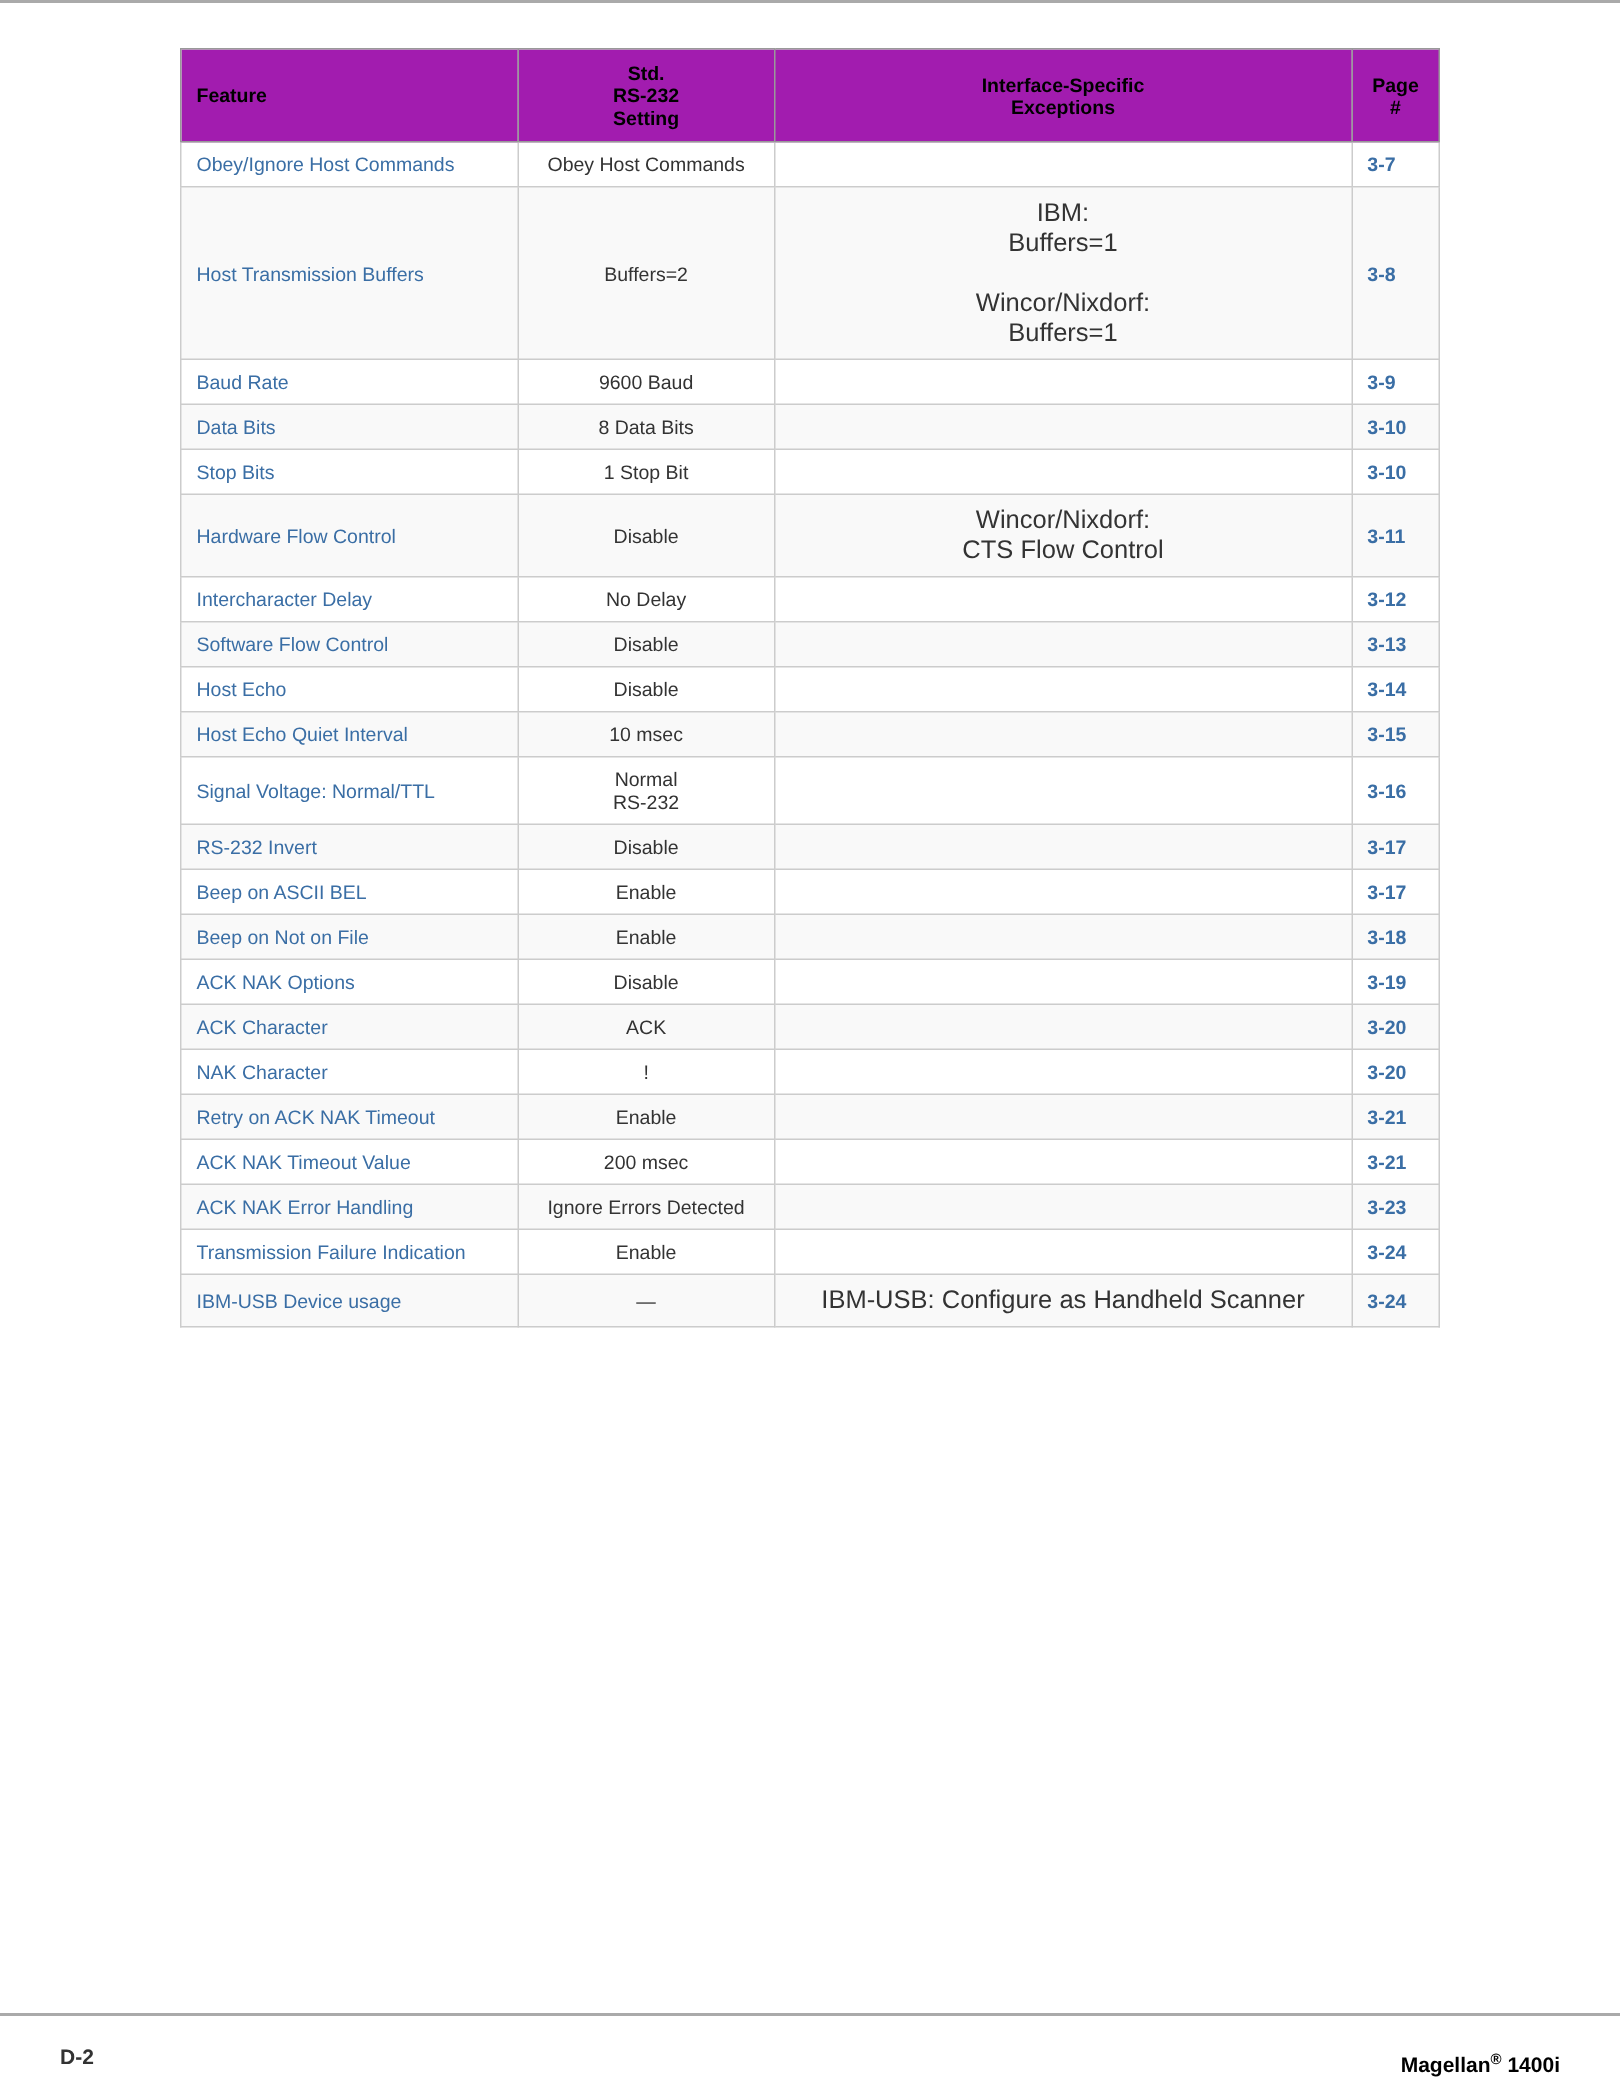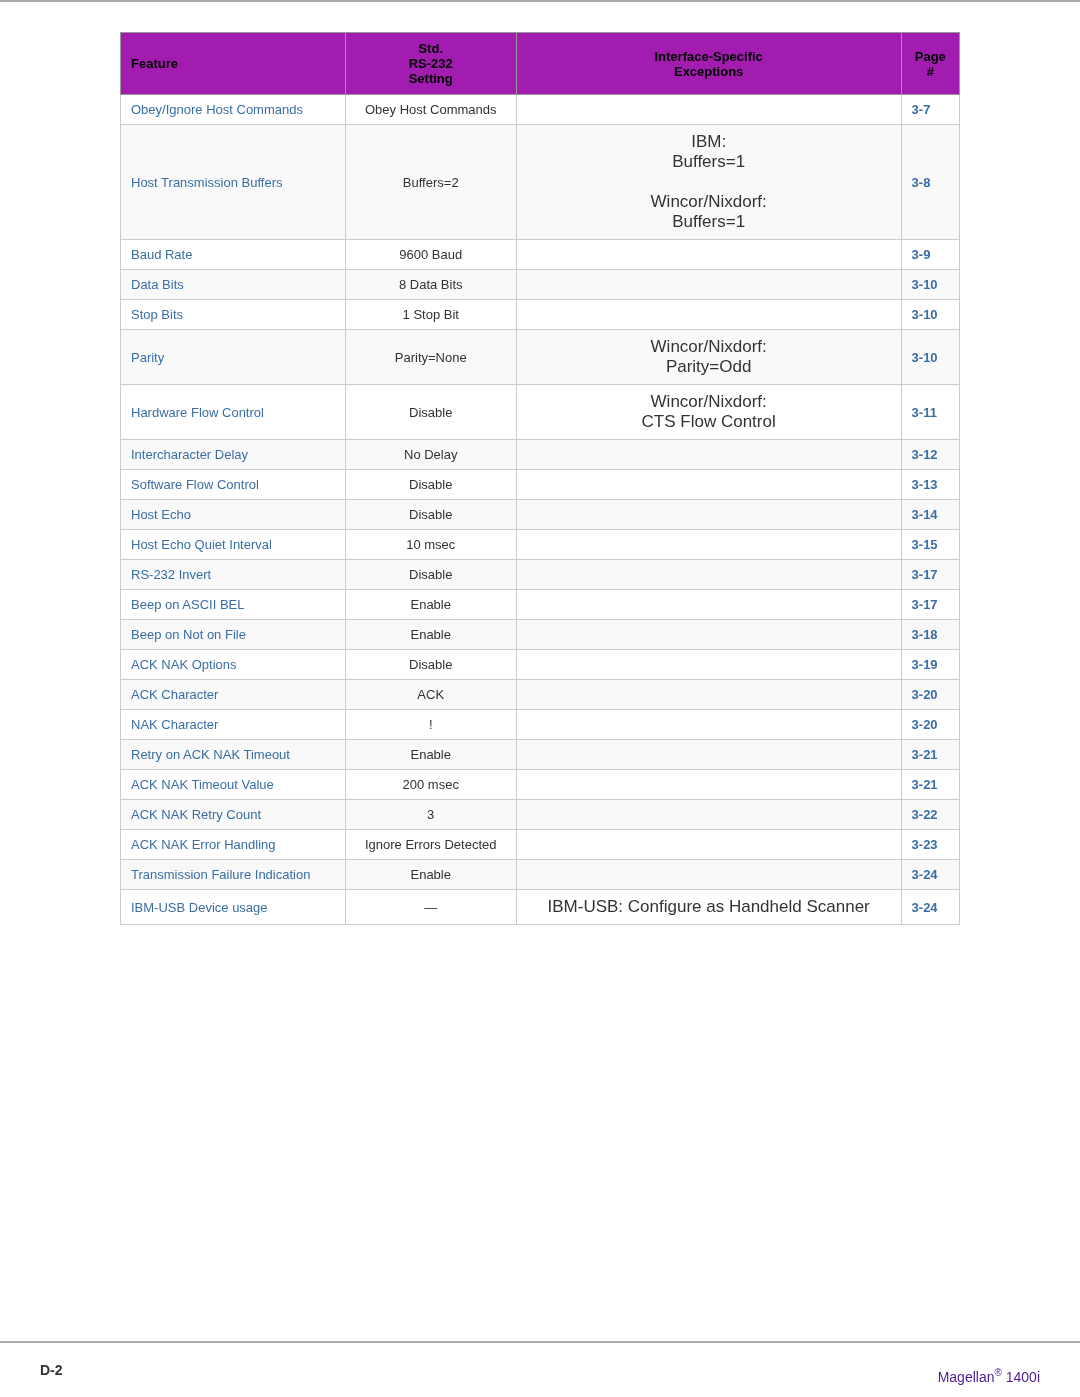--- a/index.html
+++ b/index.html
@@ -101,23 +101,23 @@
       margin-top: auto;
     }
 
     .footer-left {
       font-weight: bold;
       font-size: 14px;
       color: #333;
     }
 
     .footer-right {
-      font-weight: normal;
+      font-weight: bold;
       font-size: 14px;
-      color: #4c1d95;
+      color: #000000;
       margin-top: 12px;
     }
 
     .superscript {
       font-size: 10px;
       vertical-align: super;
     }
   </style>
 </head>
 <body>
@@ -168,26 +168,20 @@
             <td class="exception-col"></td>
             <td class="page-col">3-10</td>
           </tr>
           <tr>
             <td class="feature-col">Stop Bits</td>
             <td class="setting-col">1 Stop Bit</td>
             <td class="exception-col"></td>
             <td class="page-col">3-10</td>
           </tr>
           <tr>
-            <td class="feature-col">Parity</td>
-            <td class="setting-col">Parity=None</td>
-            <td class="exception-col">Wincor/Nixdorf:<br>Parity=Odd</td>
-            <td class="page-col">3-10</td>
-          </tr>
-          <tr>
             <td class="feature-col">Hardware Flow Control</td>
             <td class="setting-col">Disable</td>
             <td class="exception-col">Wincor/Nixdorf:<br>CTS Flow Control</td>
             <td class="page-col">3-11</td>
           </tr>
           <tr>
             <td class="feature-col">Intercharacter Delay</td>
             <td class="setting-col">No Delay</td>
             <td class="exception-col"></td>
             <td class="page-col">3-12</td>
@@ -204,20 +198,26 @@
             <td class="exception-col"></td>
             <td class="page-col">3-14</td>
           </tr>
           <tr>
             <td class="feature-col">Host Echo Quiet Interval</td>
             <td class="setting-col">10 msec</td>
             <td class="exception-col"></td>
             <td class="page-col">3-15</td>
           </tr>
           <tr>
+            <td class="feature-col">Signal Voltage: Normal/TTL</td>
+            <td class="setting-col">Normal<br>RS-232</td>
+            <td class="exception-col"></td>
+            <td class="page-col">3-16</td>
+          </tr>
+          <tr>
             <td class="feature-col">RS-232 Invert</td>
             <td class="setting-col">Disable</td>
             <td class="exception-col"></td>
             <td class="page-col">3-17</td>
           </tr>
           <tr>
             <td class="feature-col">Beep on ASCII BEL</td>
             <td class="setting-col">Enable</td>
             <td class="exception-col"></td>
             <td class="page-col">3-17</td>
@@ -250,26 +250,20 @@
             <td class="feature-col">Retry on ACK NAK Timeout</td>
             <td class="setting-col">Enable</td>
             <td class="exception-col"></td>
             <td class="page-col">3-21</td>
           </tr>
           <tr>
             <td class="feature-col">ACK NAK Timeout Value</td>
             <td class="setting-col">200 msec</td>
             <td class="exception-col"></td>
             <td class="page-col">3-21</td>
-          </tr>
-          <tr>
-            <td class="feature-col">ACK NAK Retry Count</td>
-            <td class="setting-col">3</td>
-            <td class="exception-col"></td>
-            <td class="page-col">3-22</td>
           </tr>
           <tr>
             <td class="feature-col">ACK NAK Error Handling</td>
             <td class="setting-col">Ignore Errors Detected</td>
             <td class="exception-col"></td>
             <td class="page-col">3-23</td>
           </tr>
           <tr>
             <td class="feature-col">Transmission Failure Indication</td>
             <td class="setting-col">Enable</td>

